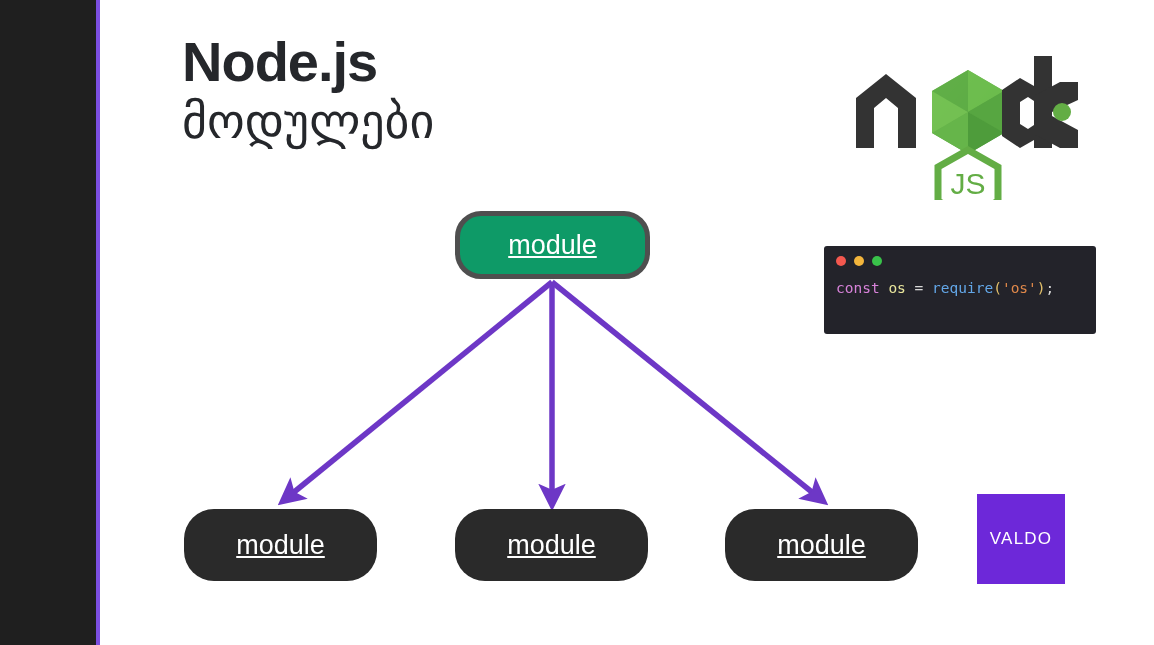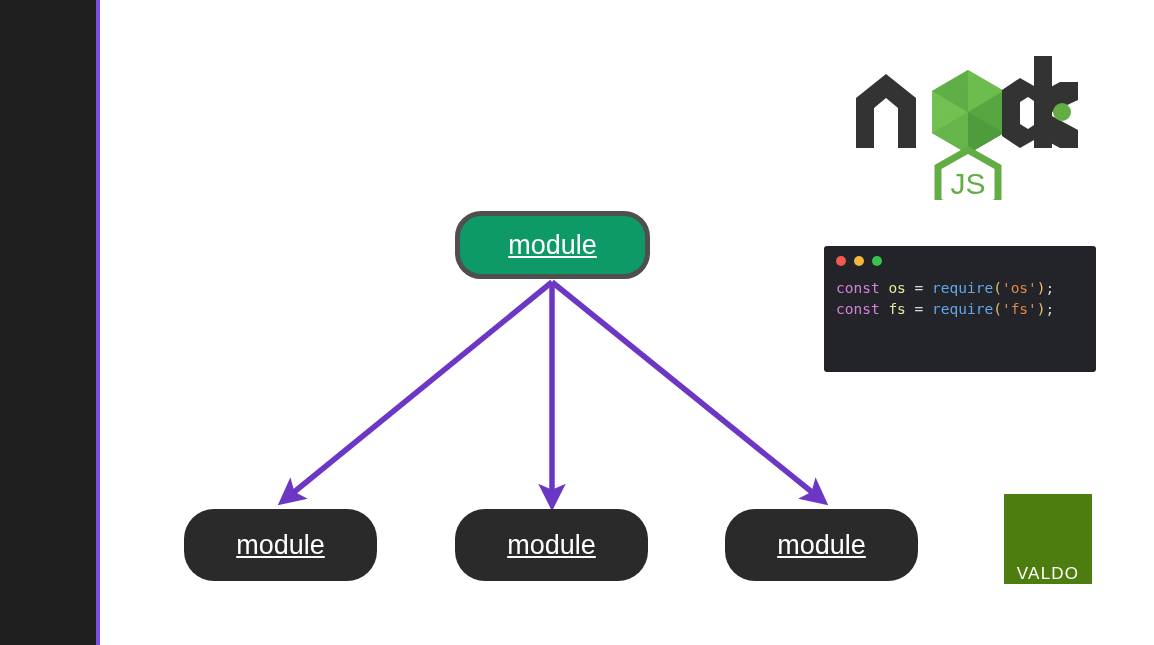--- a/index.html
+++ b/index.html
@@ -49,21 +49,21 @@
 
   
   .node-logo {
     position:absolute; left:846px; top:52px;
     width:238px; height:148px;
   }
 
   
   .code-card {
     position:absolute; left:824px; top:246px;
-    width:272px; height:126px;
+    width:272px; height:88px;
     background:#23232a;
     border-radius:3px;
     padding:10px 12px 0 12px;
   }
   .dots { display:flex; gap:8px; margin-bottom:12px; }
   .dot { width:10px; height:10px; border-radius:50%; }
   .dot.red    { background:#f4584f; }
   .dot.yellow { background:#f3b53c; }
   .dot.green  { background:#39c24a; }
   .code-line {
@@ -106,40 +106,44 @@
     background:#2a2a2a;
     border-radius:30px;
     top:509px;
   }
   .node-box.leaf.l1 { left:184px; }
   .node-box.leaf.l2 { left:455px; }
   .node-box.leaf.l3 { left:725px; }
 
   
   .valdo {
-    position:absolute; left:1004px; top:494px;
+    position:absolute; left:977px; top:494px;
     width:88px; height:90px;
-    background:#4d7c0f;
-    display:flex; align-items:flex-end; justify-content:center;
+    background:#6d28d9;
+    display:flex; align-items:center; justify-content:center;
   }
   .valdo-text {
     color:#ffffff;
     font-size:17px;
     font-weight:400;
     letter-spacing:1.2px;
   }
 </style>
 </head>
 <body>
 
 <div id="slide">
 
   <div class="sidebar-dark"></div>
   <div class="sidebar-accent"></div>
 
+  <div class="heading">
+    <span class="line1">Node.js</span>
+    <span class="line2">მოდულები</span>
+  </div>
 
   <div class="node-logo">
     <svg width="238" height="148" viewBox="0 0 238 148" xmlns="http://www.w3.org/2000/svg">
       <defs>
         <linearGradient id="hexA" x1="0" y1="0" x2="1" y2="1">
           <stop offset="0" stop-color="#77bd55"></stop>
           <stop offset="1" stop-color="#4f9b3c"></stop>
         </linearGradient>
         <linearGradient id="hexB" x1="0" y1="1" x2="1" y2="0">
           <stop offset="0" stop-color="#3f8b34"></stop>
@@ -178,21 +182,20 @@
     </svg>
   </div>
 
   <div class="code-card">
     <div class="dots">
       <span class="dot red"></span>
       <span class="dot yellow"></span>
       <span class="dot green"></span>
     </div>
     <div class="code-line"><span class="tok-kw">const</span> <span class="tok-var">os</span> <span class="tok-op">=</span> <span class="tok-fn">require</span><span class="tok-paren">(</span><span class="tok-str">'os'</span><span class="tok-paren">)</span><span class="tok-punct">;</span></div>
-    <div class="code-line"><span class="tok-kw">const</span> <span class="tok-var">fs</span> <span class="tok-op">=</span> <span class="tok-fn">require</span><span class="tok-paren">(</span><span class="tok-str">'fs'</span><span class="tok-paren">)</span><span class="tok-punct">;</span></div>
   </div>
 
   <svg class="diagram" viewBox="0 0 1154 645" xmlns="http://www.w3.org/2000/svg">
     <defs>
       <marker id="ah" markerWidth="5" markerHeight="5" refX="2.6" refY="2.5" orient="auto" markerUnits="strokeWidth">
         <path d="M0,0 L5,2.5 L0,5 L1.1,2.5 Z" fill="#6d37c6"></path>
       </marker>
     </defs>
     <g stroke="#6d37c6" stroke-width="5.5" fill="none" marker-end="url(#ah)">
       <line x1="552" y1="282" x2="288" y2="497"></line>

